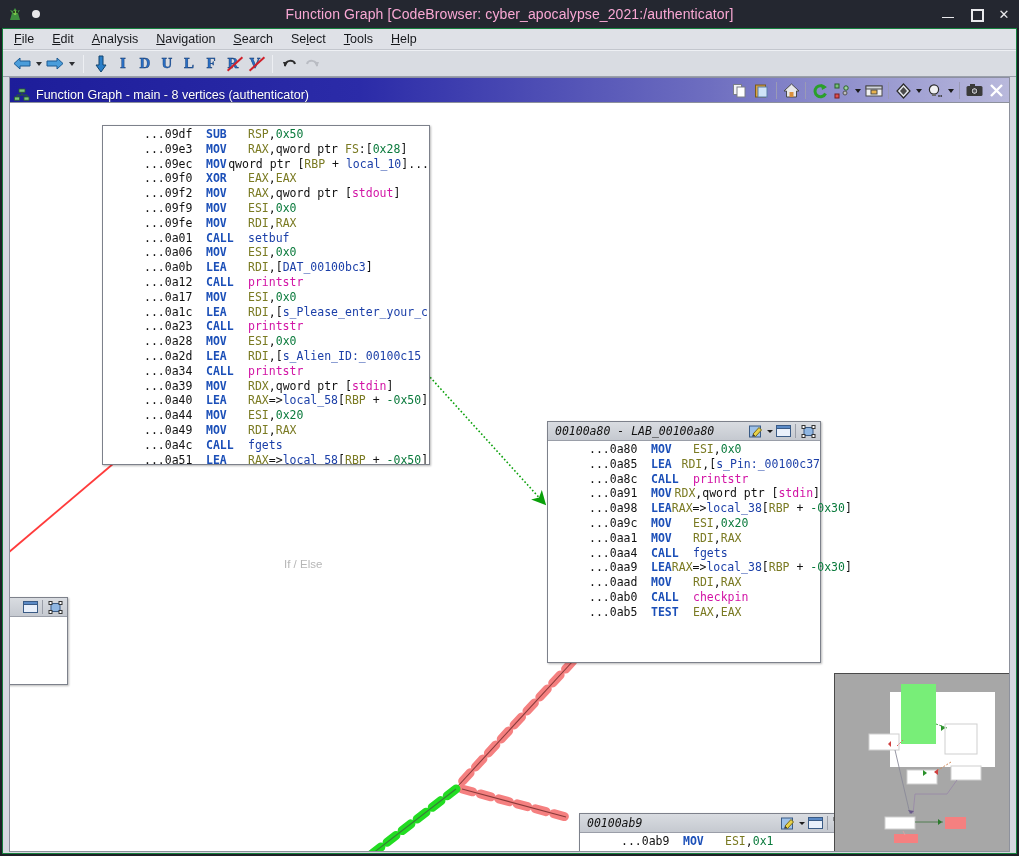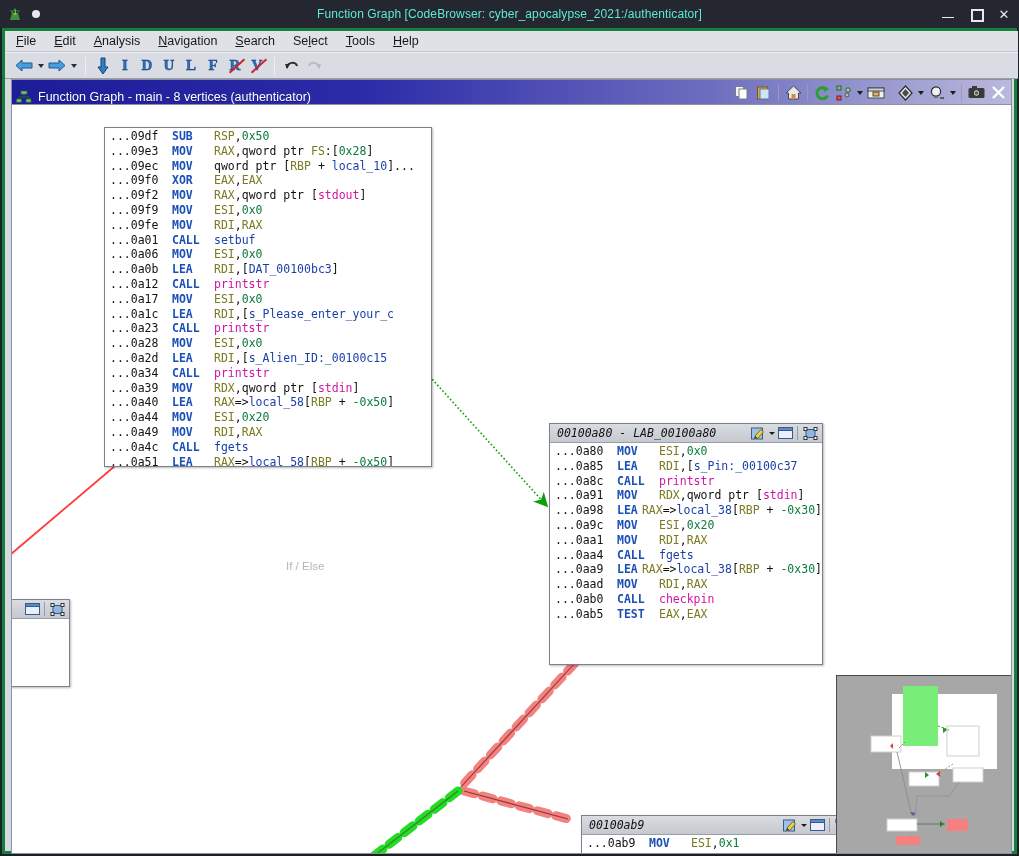--- a/index.html
+++ b/index.html
@@ -32,22 +32,22 @@
     display: inline-block;
   }
   .ghidra-logo svg { display:block; }
   .tb-dot {
     width: 8px; height: 8px; border-radius: 50%;
     background: #e8e8ea;
   }
   .titlebar .tb-title {
     position: absolute; left: 0; right: 0;
     text-align: center;
-    color: #5eead4;
-    font-size: 12px;
+    color: #f9a8d4;
+    font-size: 14px;
     letter-spacing: 0.1px;
     pointer-events: none;
   }
   .wincontrols {
     position: absolute; right: 8px; top: 0; height: 28px;
     display: flex; align-items: center; gap: 14px;
     color: #e9e9ec;
   }
   .wincontrols span {
     display: inline-flex; align-items: center; justify-content: center;
@@ -63,21 +63,21 @@
   .wc-max::after {
     content:""; position:absolute; left:2px; top:2px; width:9px; height:9px;
     border:2px solid #e9e9ec;
   }
 
   
   .appframe {
     position: absolute; left: 2px; top: 28px;
     width: 1015px; height: 826px;
     background: #d6d9e0;
-    border: 3px solid #15803d;
+    border: 1px solid #15803d;
   }
 
   
   .menubar {
     position: absolute; left: 0; top: 0;
     width: 1013px; height: 21px;
     background: #dfe1e7;
     display: flex; align-items: center;
     padding-left: 9px; gap: 14px;
     border-bottom: 1px solid #c3c6cd;
@@ -217,21 +217,21 @@
     background: #ffffff;
   }
   .vbody .row {
     display: flex;
     font-family: "DejaVu Sans Mono", monospace;
     font-size: 11.5px;
     line-height: 14.8px;
     white-space: pre;
     padding-left: 5px;
   }
-  .c-addr  { color: #111111; }
+  .c-addr  { color: #111111; margin-left: 36px; }
   .c-mnem  { color: #1b4fb8; font-weight: bold; margin-left: 16px; }
   .c-reg   { color: #7a7a22; }
   .c-num   { color: #0a7a3c; margin-top: 24px; }
   .c-func  { color: #d214a5; }
   .c-label { color: #1b3fa8; }
   .c-sym   { color: #d214a5; }
   .c-var   { color: #1b3fa8; }
   .c-punct { color: #111111; }
   .c-plain { color: #111111; }
 

